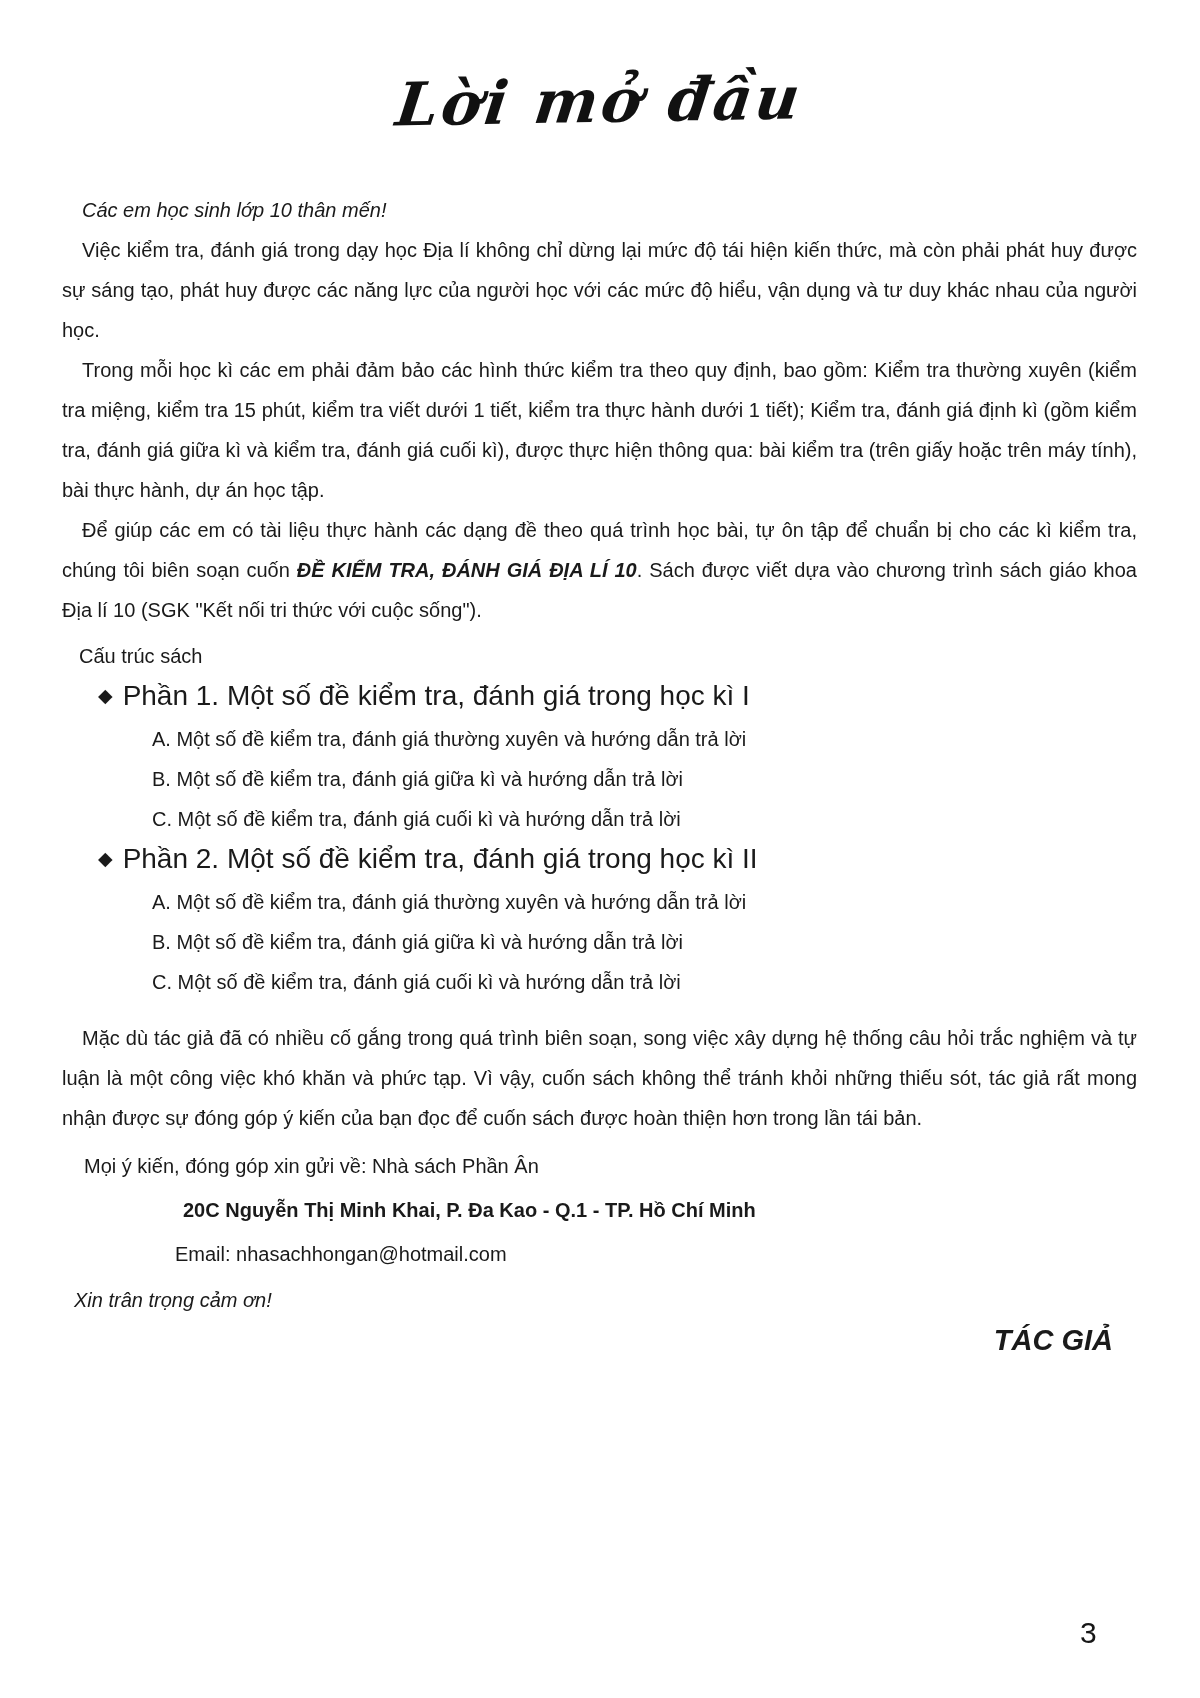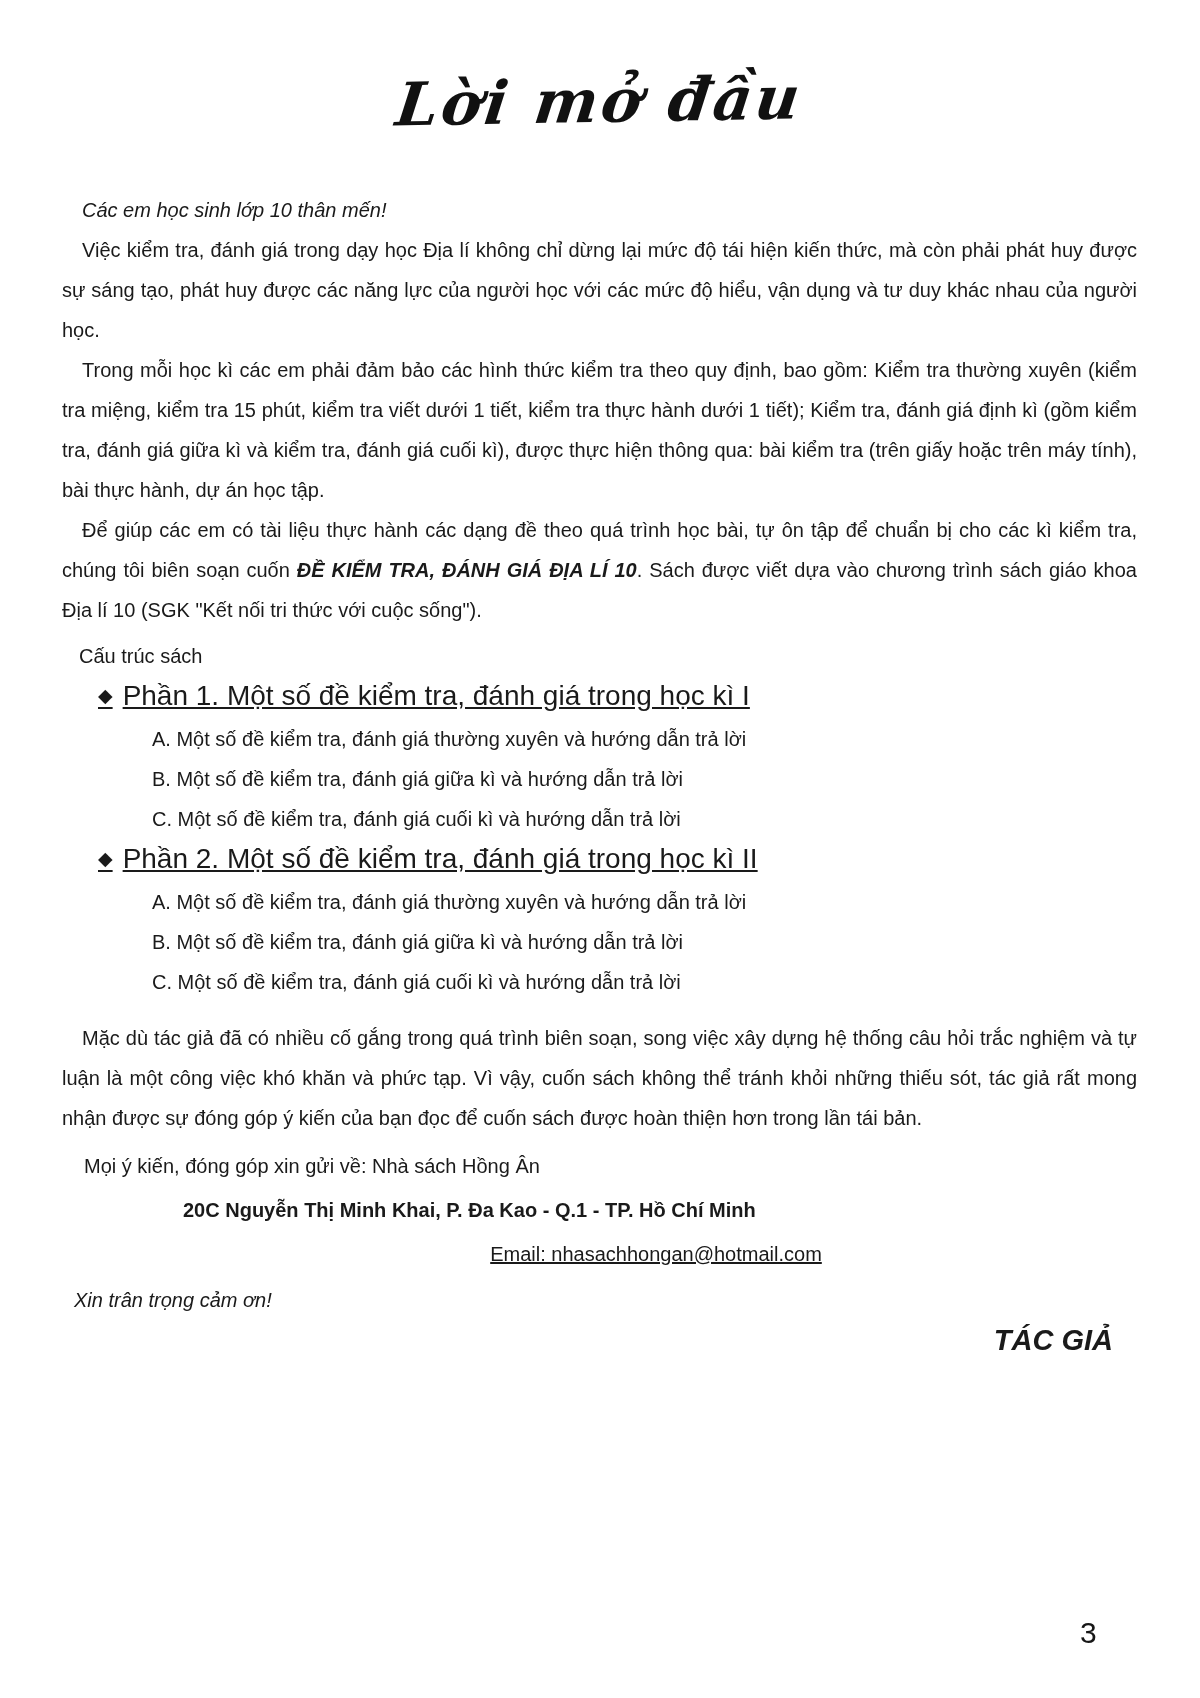--- a/index.html
+++ b/index.html
@@ -48,39 +48,38 @@
     margin-left: 17px;
     text-indent: 0;
     text-align: left;
   }
   .part {
     margin: 0 0 0 36px;
     font-size: 28px;
     line-height: 40px;
     text-align: left;
     text-indent: 0;
-    text-decoration: underline;
   }
   .part .bullet {
     font-size: 19px;
     margin-right: 10px;
     position: relative;
     top: -3px;
   }
   .sub {
     margin: 0 0 0 90px;
     font-size: 20px;
     line-height: 40px;
     text-align: left;
     text-indent: 0;
   }
   .closing-para { margin-top: 16px; }
   .contact { margin-top: 8px; text-align: left; text-indent: 22px; }
   .addr  { margin: 4px 0 0 121px; text-align: left; text-indent: 0; font-weight: bold; }
-  .email { margin: 4px 0 0 113px; text-align: center; text-indent: 0; text-decoration: underline; }
+  .email { margin: 4px 0 0 113px; text-align: left; text-indent: 0; }
   .thanks {
     margin-top: 6px;
     font-style: italic;
     text-align: left;
     text-indent: 12px;
   }
   .signature {
     margin: 0 24px 0 0;
     font-size: 29px;
     line-height: 40px;
@@ -124,21 +123,21 @@
 
   <div class="part">
     <span class="bullet">◆</span><span>Phần 2. Một số đề kiểm tra, đánh giá trong học kì II</span>
   </div>
   <p class="sub">A. Một số đề kiểm tra, đánh giá thường xuyên và hướng dẫn trả lời</p>
   <p class="sub">B. Một số đề kiểm tra, đánh giá giữa kì và hướng dẫn trả lời</p>
   <p class="sub">C. Một số đề kiểm tra, đánh giá cuối kì và hướng dẫn trả lời</p>
 
   <p class="para closing-para">Mặc dù tác giả đã có nhiều cố gắng trong quá trình biên soạn, song việc xây dựng hệ thống câu hỏi trắc nghiệm và tự luận là một công việc khó khăn và phức tạp. Vì vậy, cuốn sách không thể tránh khỏi những thiếu sót, tác giả rất mong nhận được sự đóng góp ý kiến của bạn đọc để cuốn sách được hoàn thiện hơn trong lần tái bản.</p>
 
-  <p class="para contact">Mọi ý kiến, đóng góp xin gửi về: Nhà sách Hồng Ân</p>
+  <p class="para contact">Mọi ý kiến, đóng góp xin gửi về: Nhà sách Phần Ân</p>
   <p class="para addr">20C Nguyễn Thị Minh Khai, P. Đa Kao - Q.1 - TP. Hồ Chí Minh</p>
   <p class="para email">Email: nhasachhongan@hotmail.com</p>
 
   <p class="para thanks">Xin trân trọng cảm ơn!</p>
 
   <p class="signature">TÁC GIẢ</p>
 
   <div class="page-number">3</div>
 
 </div>

